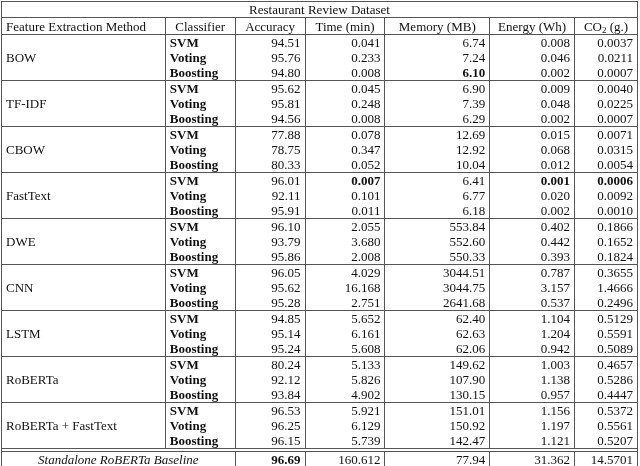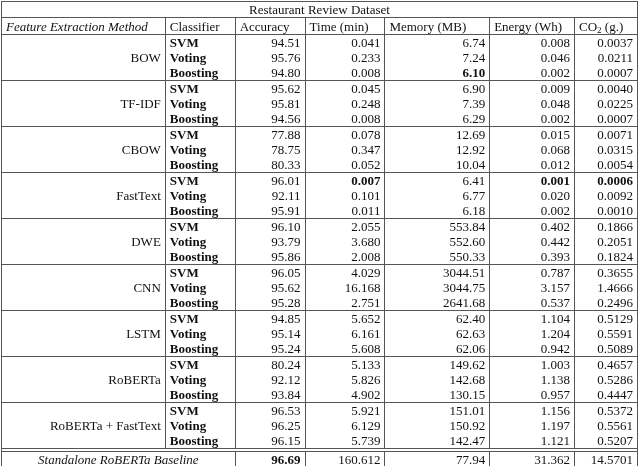--- a/index.html
+++ b/index.html
@@ -1,24 +1,24 @@
 <!DOCTYPE html>
 <html><head>
 <meta charset="utf-8">
 <style>
   html, body { margin: 0; padding: 0; background: #ffffff; }
   body { width: 640px; height: 466px; overflow: hidden; font-family: "Liberation Serif", "DejaVu Serif", serif; color: #111; }
   table { border-collapse: collapse; position: absolute; left: 1px; top: 1px; width: 637px; font-size: 13px; line-height: 15px; }
   td, th { padding: 0 4px; font-weight: normal; vertical-align: middle; white-space: nowrap; }
   .title-row td { text-align: center; border: 1px solid #555; height: 14px; }
-  .hdr th { border: 1px solid #555; height: 16px; text-align: left; }
-  .hdr th.left { text-align: left; font-style: italic; }
+  .hdr th { border: 1px solid #555; height: 16px; text-align: center; }
+  .hdr th.left { text-align: left; }
   .grp td { border-left: 1px solid #555; border-right: 1px solid #555; }
   .grp.first td { border-top: 1px solid #555; }
-  .method { text-align: right; border: 1px solid #555; margin-top: 25px; }
+  .method { text-align: left; border: 1px solid #555; margin-top: 25px; }
   .clf { text-align: left; font-weight: bold; }
   .num { text-align: right; }
   .b { font-weight: bold; }
   .baseline td { border: 1px solid #555; height: 15px; }
   .spacer td { height: 2px; padding: 0; border-left: 1px solid #555; border-right: 1px solid #555; border-top: 1px solid #555; }
   .baseline .label { text-align: center; font-style: italic; margin-top: 37px; }
   sub { font-size: 9px; vertical-align: -2px; line-height: 0; }
 </style>
 </head>
 <body>
@@ -156,21 +156,21 @@
         <td class="num">553.84</td>
         <td class="num">0.402</td>
         <td class="num">0.1866</td>
       </tr>
       <tr class="grp" style="height: 15px;">
         <td class="clf">Voting</td>
         <td class="num">93.79</td>
         <td class="num">3.680</td>
         <td class="num">552.60</td>
         <td class="num">0.442</td>
-        <td class="num">0.2051</td>
+        <td class="num">0.1652</td>
       </tr>
       <tr class="grp" style="height: 15px;">
         <td class="clf">Boosting</td>
         <td class="num">95.86</td>
         <td class="num">2.008</td>
         <td class="num">550.33</td>
         <td class="num">0.393</td>
         <td class="num">0.1824</td>
       </tr>
       <tr class="grp first" style="height: 15px;">
@@ -229,21 +229,21 @@
         <td class="num">80.24</td>
         <td class="num">5.133</td>
         <td class="num">149.62</td>
         <td class="num">1.003</td>
         <td class="num">0.4657</td>
       </tr>
       <tr class="grp" style="height: 15px;">
         <td class="clf">Voting</td>
         <td class="num">92.12</td>
         <td class="num">5.826</td>
-        <td class="num">142.68</td>
+        <td class="num">107.90</td>
         <td class="num">1.138</td>
         <td class="num">0.5286</td>
       </tr>
       <tr class="grp" style="height: 15px;">
         <td class="clf">Boosting</td>
         <td class="num">93.84</td>
         <td class="num">4.902</td>
         <td class="num">130.15</td>
         <td class="num">0.957</td>
         <td class="num">0.4447</td>

